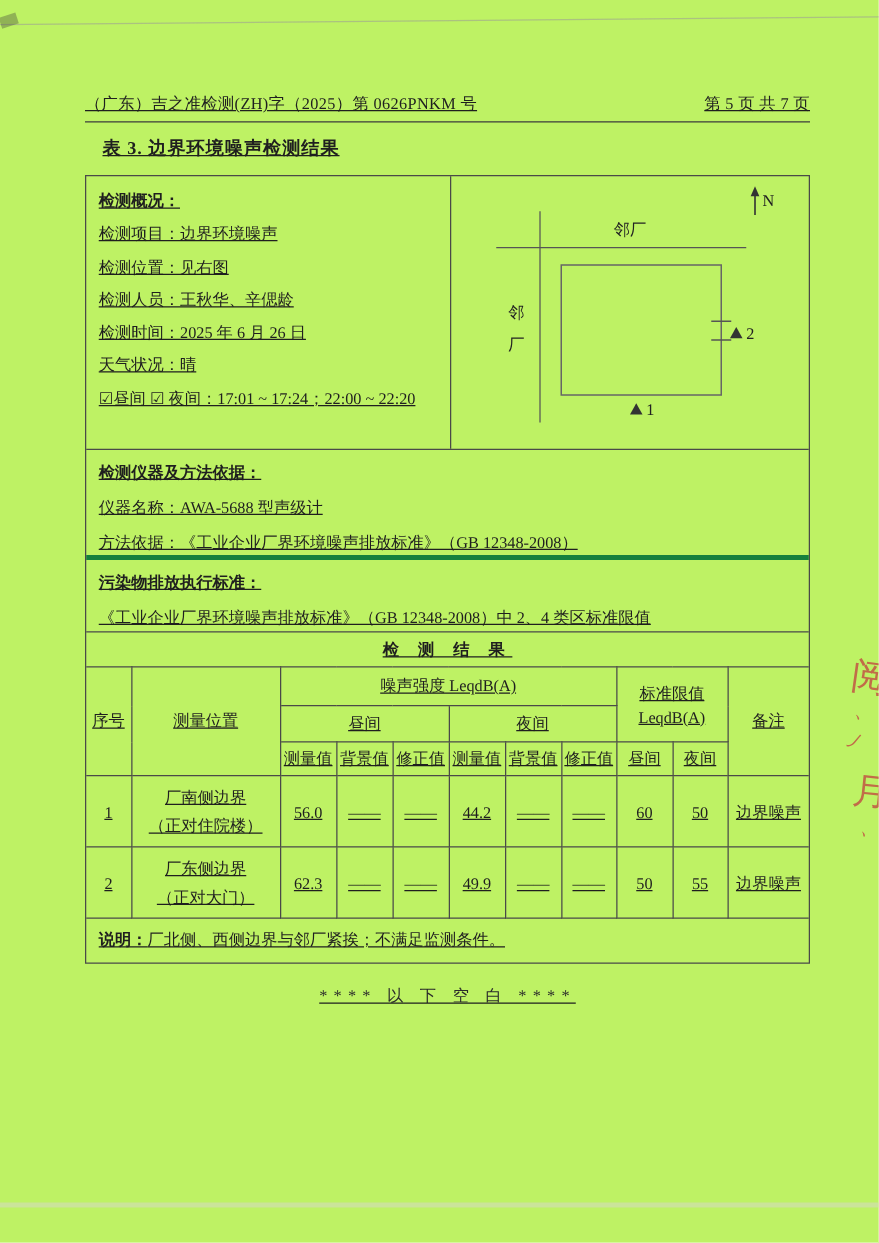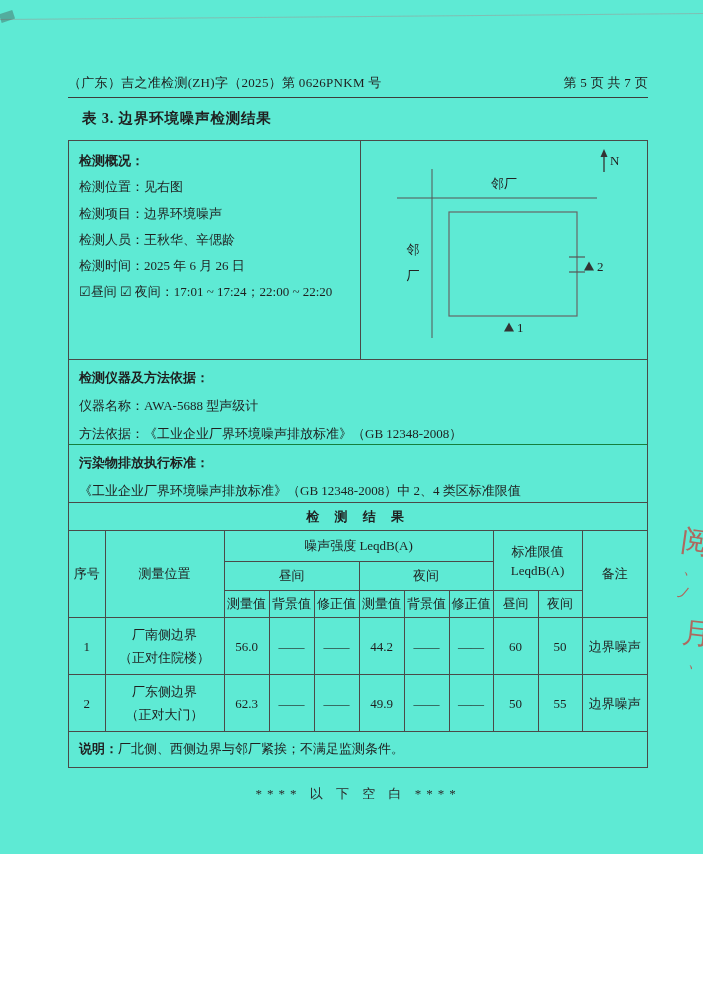--- a/index.html
+++ b/index.html
@@ -1,22 +1,23 @@
 <!DOCTYPE html>
 <html><head>
 <meta charset="utf-8">
 <style>
   html,body{margin:0;padding:0;}
   .page{
     position:relative;
-    width:703px;height:854px;
-    background:#5eead4;
+    width:703px;height:994px;
+    background:#bef264;
     overflow:hidden;
     font-family:"Liberation Serif","DejaVu Serif",serif;
     color:#1f1f1f;
+    text-decoration:underline;
   }
   .scan-top-line{
     position:absolute;top:16px;left:-8px;width:730px;height:1px;
     background:#9a9a98;opacity:.55;transform:rotate(-0.5deg);
   }
   .scan-corner{
     position:absolute;top:12px;left:0;width:14px;height:9px;
     background:#3c3c3a;opacity:.35;transform:rotate(-18deg);
   }
   .scan-bottom-smudge{
@@ -42,21 +43,21 @@
     padding:7px 8px 0 10px;
     font-size:13px;line-height:26.3px;
     white-space:nowrap;
   }
   .ov-heading{font-weight:bold;}
   .cell-diagram{flex:1;position:relative;}
   .row-b,.row-c{
     padding:4px 0 0 10px;
     font-size:13px;line-height:28px;
   }
-  .row-b{height:80px;border-bottom:1px solid #15803d;}
+  .row-b{height:80px;border-bottom:4px solid #15803d;}
   .row-c{height:53px;border-bottom:1px solid #4a4a48;}
   .sec-heading{font-weight:bold;}
   table.results{
     width:100%;border-collapse:collapse;table-layout:fixed;
     font-size:13px;
   }
   table.results td{
     border:1px solid #4a4a48;
     text-align:center;vertical-align:middle;
     padding:2px 1px;overflow:hidden;
@@ -99,24 +100,25 @@
       <span>第 5 页 共 7 页</span>
     </div>
 
     <div class="doc-title">表 3. 边界环境噪声检测结果</div>
 
     <div class="bigbox">
 
       <div class="row-a">
         <div class="cell-overview">
           <div class="ov-heading">检测概况：</div>
+          <div class="ov-line">检测项目：边界环境噪声</div>
           <div class="ov-line">检测位置：见右图</div>
-          <div class="ov-line">检测项目：边界环境噪声</div>
           <div class="ov-line">检测人员：王秋华、辛偲龄</div>
           <div class="ov-line">检测时间：2025 年 6 月 26 日</div>
+          <div class="ov-line">天气状况：晴</div>
           <div class="ov-line">☑昼间 ☑ 夜间：17:01 ~ 17:24；22:00 ~ 22:20</div>
         </div>
         <div class="cell-diagram">
           <svg class="diagram-svg" width="286" height="216" viewBox="0 0 286 216">
 
             <g>
               <line x1="243" y1="31" x2="243" y2="13" stroke="#333" stroke-width="1.3"></line>
               <polygon points="239.5,16 246.5,16 243,8" fill="#333"></polygon>
             </g>
             <text x="249" y="24">N</text>

